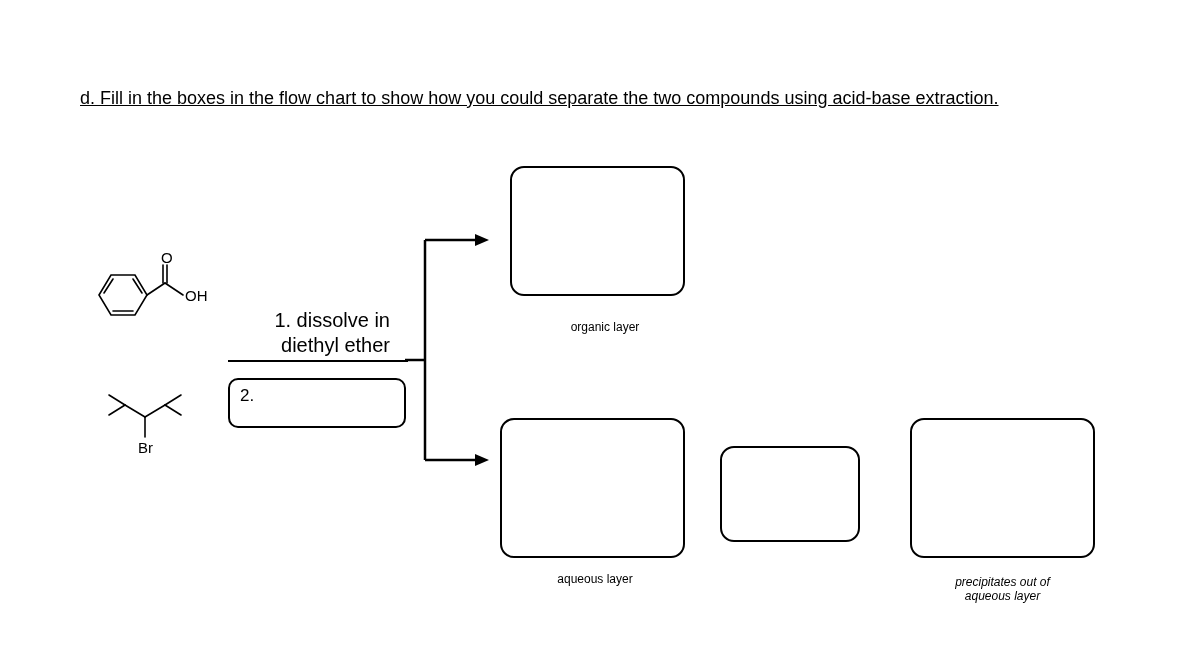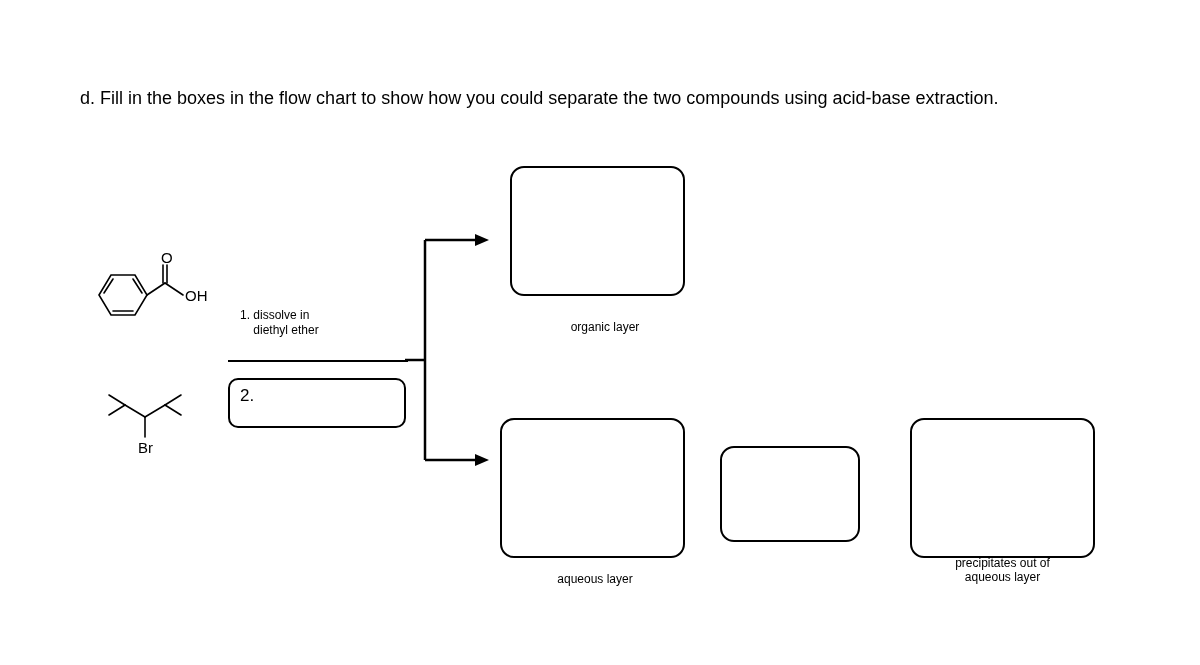--- a/index.html
+++ b/index.html
@@ -13,20 +13,21 @@
       color: #000;
       background: #fff;
       position: relative;
     }
     .question-text {
       position: absolute;
       top: 86px;
       left: 80px;
       right: 80px;
       line-height: 1.35;
+      text-decoration: underline;
     }
     .answer-box {
       position: absolute;
       border: 2.5px solid #000;
       border-radius: 14px;
       background: #fff;
     }
     .step-box {
       position: absolute;
       border: 2px solid #000;
@@ -35,22 +36,22 @@
       padding: 6px 10px;
       font-size: 17px;
     }
     .label {
       position: absolute;
       font-size: 12px;
       text-align: center;
     }
     .step-text {
       position: absolute;
-      font-size: 12px;
-      text-align: left;
+      font-size: 20px;
+      text-align: right;
       line-height: 1.25;
     }
     .step-underline {
       position: absolute;
       height: 0;
       border-top: 2px solid #000;
     }
     svg {
       position: absolute;
       overflow: visible;
@@ -127,14 +128,14 @@
 <div class="label" style="left:515px; top:572px; width:160px;">aqueous layer</div>
 
 <svg style="left:725px; top:495px; width:140px; height:30px;">
   <line class="arrow-line" x1="0" y1="15" x2="120" y2="15"></line>
   <polygon points="120,9 134,15 120,21" fill="#000"></polygon>
 </svg>
 
 <div class="answer-box" style="left:720px; top:446px; width:140px; height:96px;"></div>
 
 <div class="answer-box" style="left:910px; top:418px; width:185px; height:140px;"></div>
-<div class="label" style="left:910px; top:556px; width:185px; white-space:pre-line;">precipitates out of
+<div class="label" style="left:910px; top:575px; width:185px; font-style:italic; white-space:pre-line;">precipitates out of
 aqueous layer</div>
 
 </body></html>

